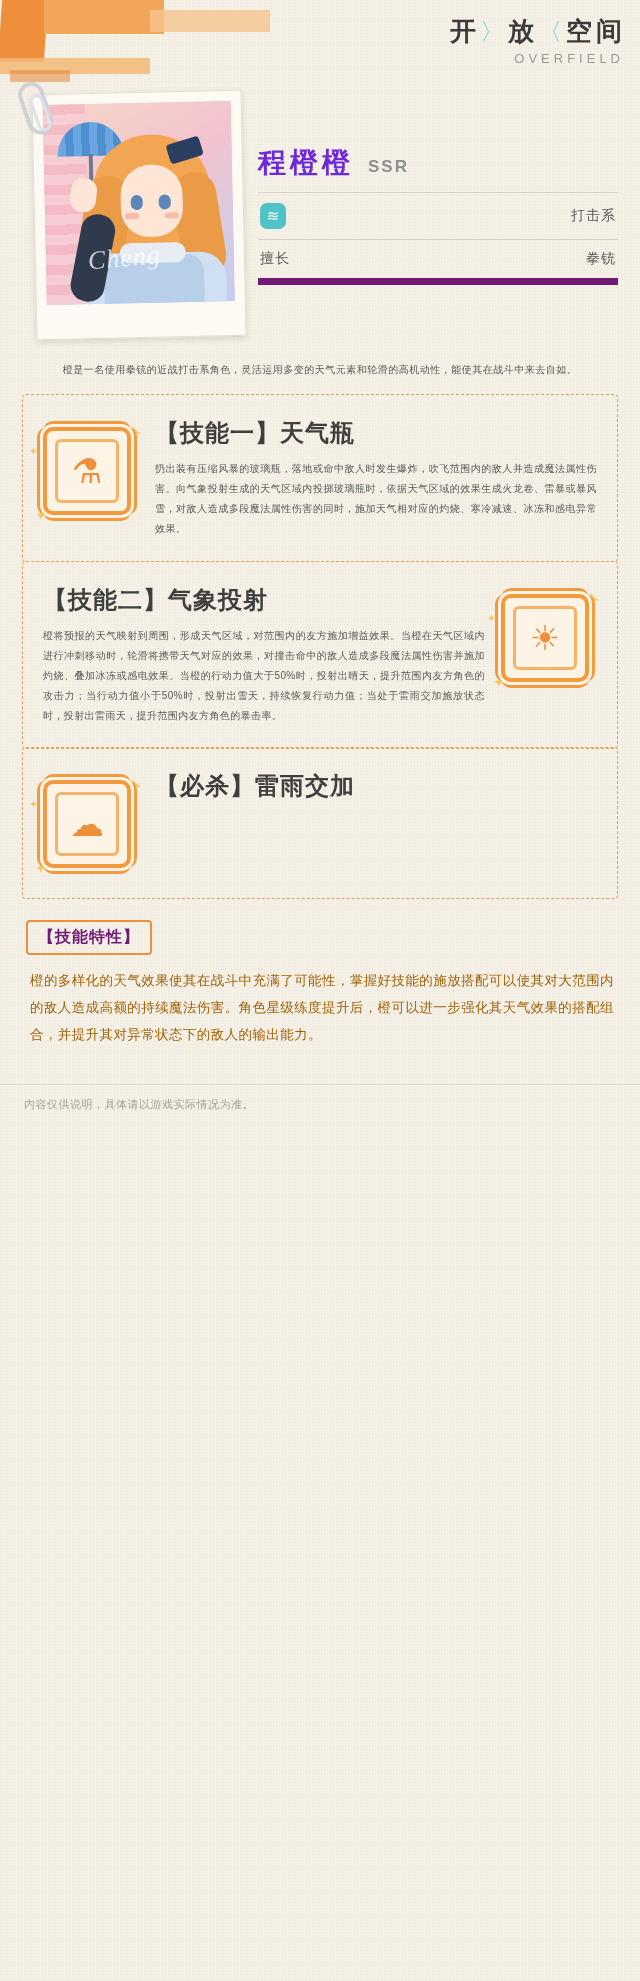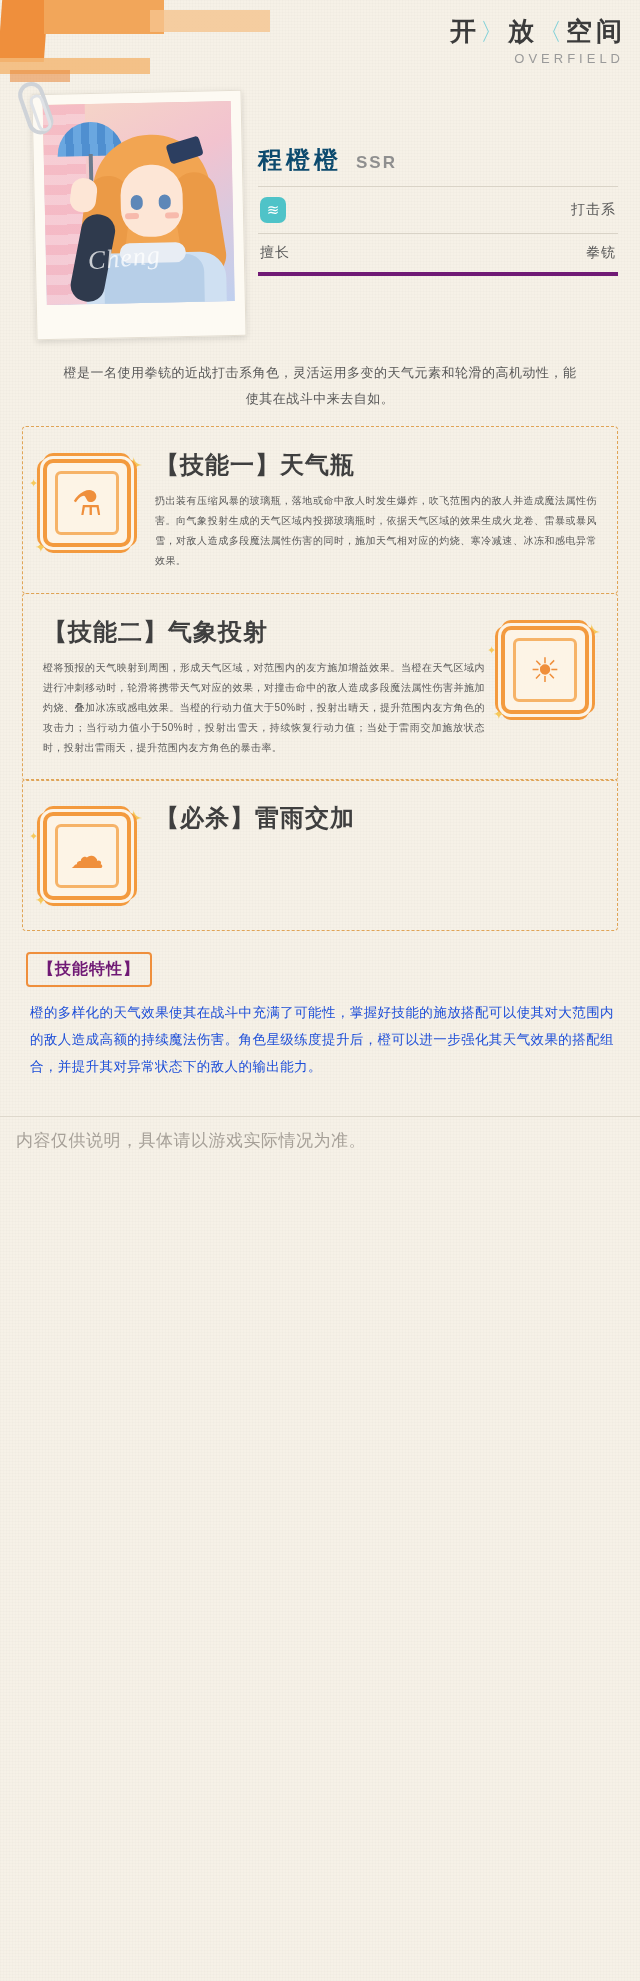--- a/index.html
+++ b/index.html
@@ -141,57 +141,57 @@
 
   .char-info { flex: 1; padding-top: 52px; }
   .char-name-row {
     display: flex;
     align-items: baseline;
     gap: 14px;
     padding-bottom: 10px;
     border-bottom: 1px solid #d9d3c7;
   }
   .char-name {
-    font-size: 24px;
+    font-size: 28px;
     font-weight: bold;
-    color: #0c4a6e;
+    color: #6d28d9;
     letter-spacing: 4px;
     font-family: "Liberation Serif", "DejaVu Serif", serif;
   }
   .char-rank {
     font-size: 17px;
     font-weight: bold;
     color: #8f8f8f;
     letter-spacing: 2px;
   }
   .info-row {
     display: flex;
     align-items: center;
     justify-content: space-between;
     padding: 10px 2px;
     border-bottom: 1px solid #d9d3c7;
     font-size: 14px;
     color: #5a5a5a;
   }
-  .info-row:last-child { border-bottom: 4px solid #701a75; gap: 24px; }
+  .info-row:last-child { border-bottom: 7px solid #701a75; gap: 24px; }
   .elem-badge {
     width: 26px; height: 26px;
     border-radius: 7px;
     background: #4fc3c8;
     color: #fff;
     display: flex; align-items: center; justify-content: center;
     font-size: 15px;
   }
   .info-label { font-size: 14px; letter-spacing: 1px; }
   .info-value { font-size: 14px; letter-spacing: 1px; }
 
   
   .intro {
     padding: 22px 60px 10px 60px;
-    font-size: 13px;
+    font-size: 10px;
     line-height: 2.0;
     text-align: center;
     color: #595959;
     letter-spacing: .5px;
   }
 
   
   .skills { padding: 4px 22px 0 22px; }
   .skill-block {
     border: 1.5px dashed #e0a456;
@@ -266,32 +266,32 @@
     font-size: 16px;
     font-weight: bold;
     padding: 5px 10px;
     letter-spacing: 1px;
     font-family: "Liberation Serif", "DejaVu Serif", serif;
     margin-bottom: 12px;
   }
   .trait-desc {
     font-size: 13.5px;
     line-height: 2.0;
-    color: #1d4ed8;
+    color: #a16207;
     letter-spacing: .4px;
     text-align: justify;
     padding-left: 4px;
   }
 
   
   .footer {
     margin-top: 26px;
     border-top: 1px solid #ded8cc;
-    padding: 12px 24px 18px 16px;
-    font-size: 17px;
+    padding: 12px 24px 18px 24px;
+    font-size: 11px;
     color: #a6a098;
     letter-spacing: .5px;
     font-family: Liberation Serif, serif;
   }
 </style>
 </head>
 <body>
 
 <div class="paper-bg"></div>
 

